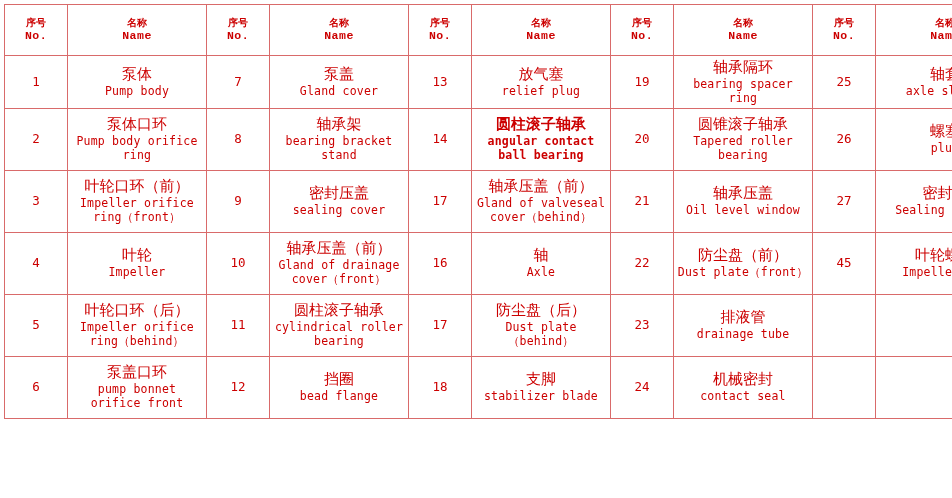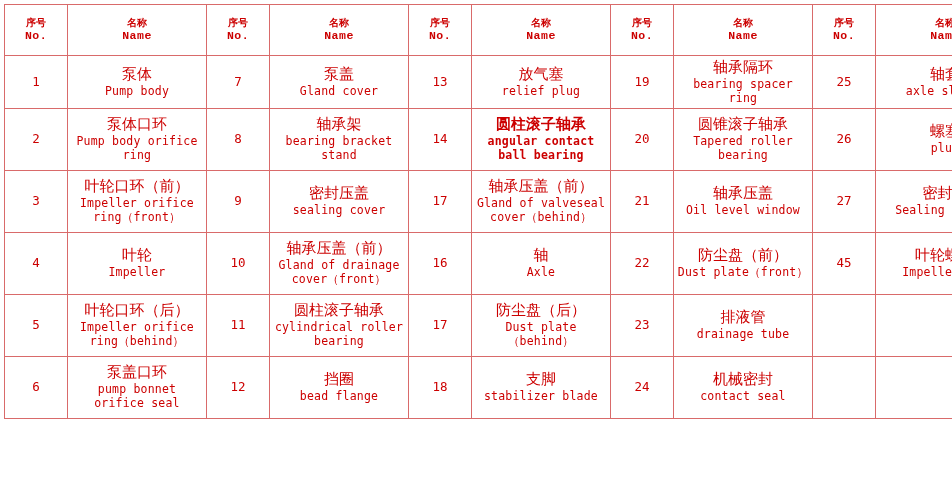--- a/index.html
+++ b/index.html
@@ -253,21 +253,21 @@
         <td class="col-no num"></td>
         <td class="col-nm empty">
           <span class="cell-cn"></span>
           <span class="cell-en"></span>
         </td>
       </tr>
       <tr>
         <td class="col-no num">6</td>
         <td class="col-nm">
           <span class="cell-cn">泵盖口环</span>
-          <span class="cell-en">pump bonnet orifice seal</span>
+          <span class="cell-en">pump bonnet orifice front</span>
         </td>
         <td class="col-no num">12</td>
         <td class="col-nm">
           <span class="cell-cn">挡圈</span>
           <span class="cell-en">bead flange</span>
         </td>
         <td class="col-no num">18</td>
         <td class="col-nm">
           <span class="cell-cn">支脚</span>
           <span class="cell-en">stabilizer blade</span>

